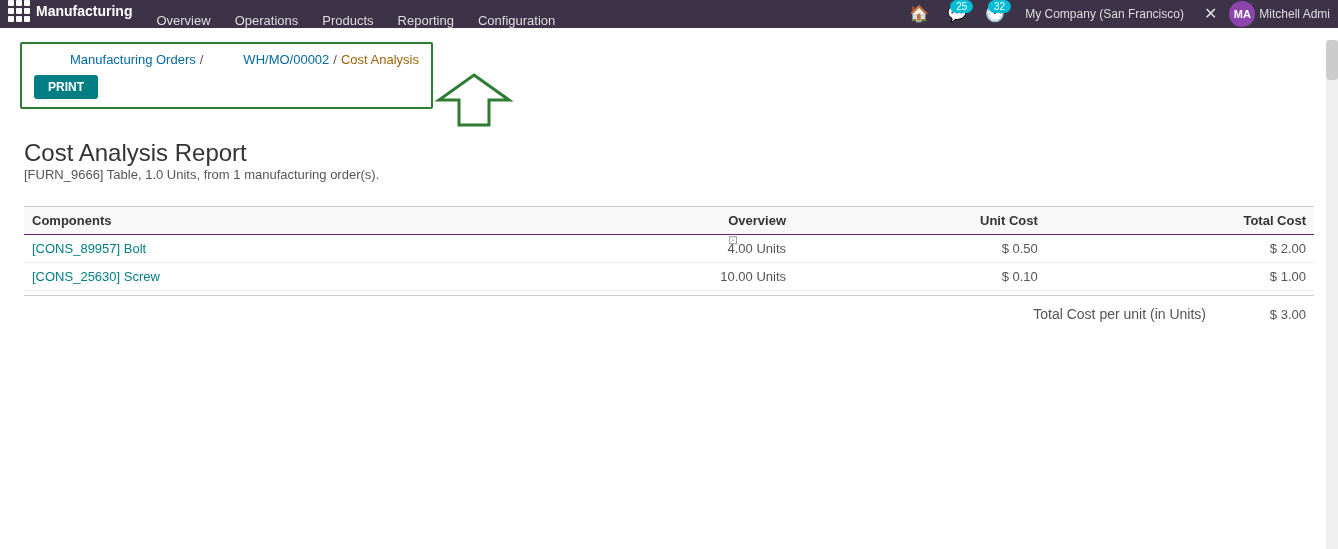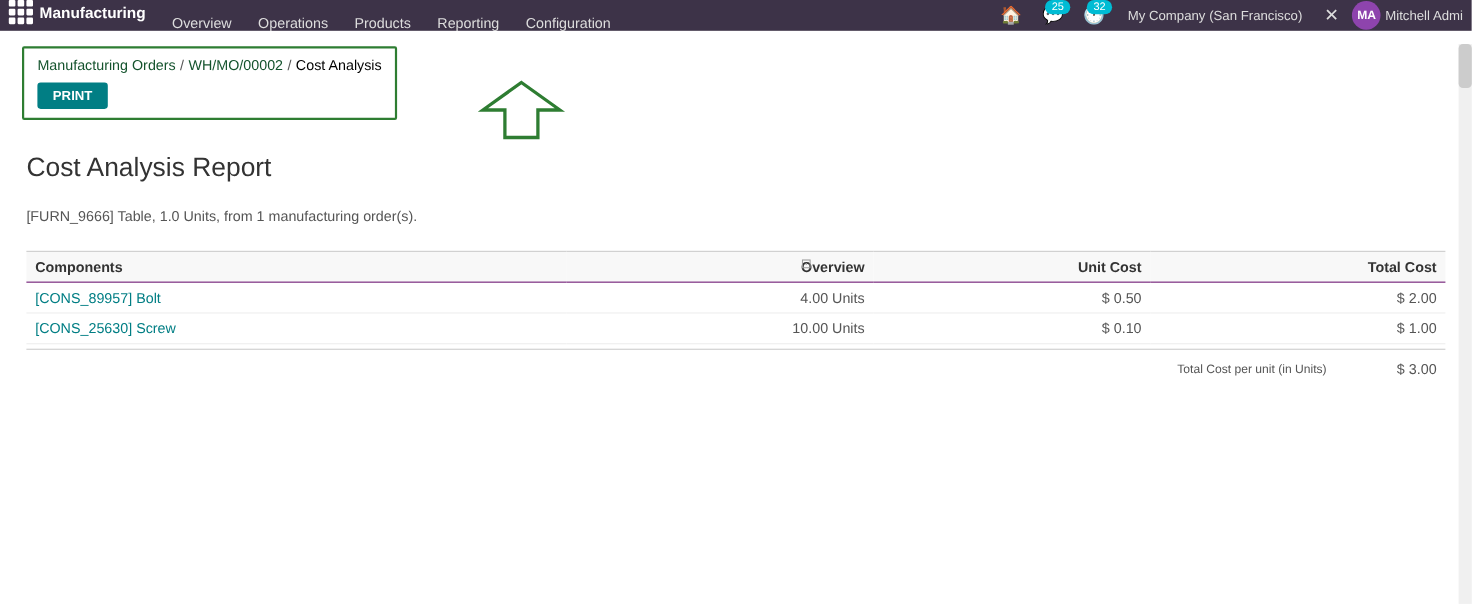--- a/index.html
+++ b/index.html
@@ -110,47 +110,48 @@
       border-radius: 2px;
     }
     .breadcrumb {
       display: flex;
       align-items: center;
       gap: 4px;
       font-size: 13px;
       margin-bottom: 8px;
     }
     .breadcrumb a {
-      color: #14532d;
+      color: #0369a1;
       text-decoration: none;
       cursor: pointer;
+      margin-left: 36px;
     }
     .breadcrumb span { color: #555; }
-    .breadcrumb .current { color: #000000; }
+    .breadcrumb .current { color: #a16207; }
     .print-btn {
       background: #017e84;
       color: #fff;
       border: none;
       padding: 5px 14px;
       font-size: 12px;
       cursor: pointer;
       border-radius: 3px;
       font-weight: bold;
     }
 
     
     .main-content {
       padding: 16px 24px;
       position: relative;
     }
     .report-title {
       font-size: 24px;
       font-weight: 300;
       color: #333;
-      margin-bottom: 22px;
+      margin-bottom: 0;
     }
     .report-subtitle {
       font-size: 13px;
       color: #555;
       margin-bottom: 24px;
     }
 
     
     .section-title {
       font-size: 18px;
@@ -209,21 +210,21 @@
       justify-content: flex-end;
       align-items: center;
       padding: 10px 8px 4px 0;
       border-top: 1px solid #ccc;
       margin-top: 4px;
       gap: 40px;
     }
     .unit-total-label {
       font-weight: normal;
       color: #555;
-      font-size: 11px;
+      font-size: 14px;
     }
     .unit-total-value {
       font-size: 13px;
       color: #555;
       min-width: 60px;
       text-align: right;
     }
 
     
     .scrollbar {

